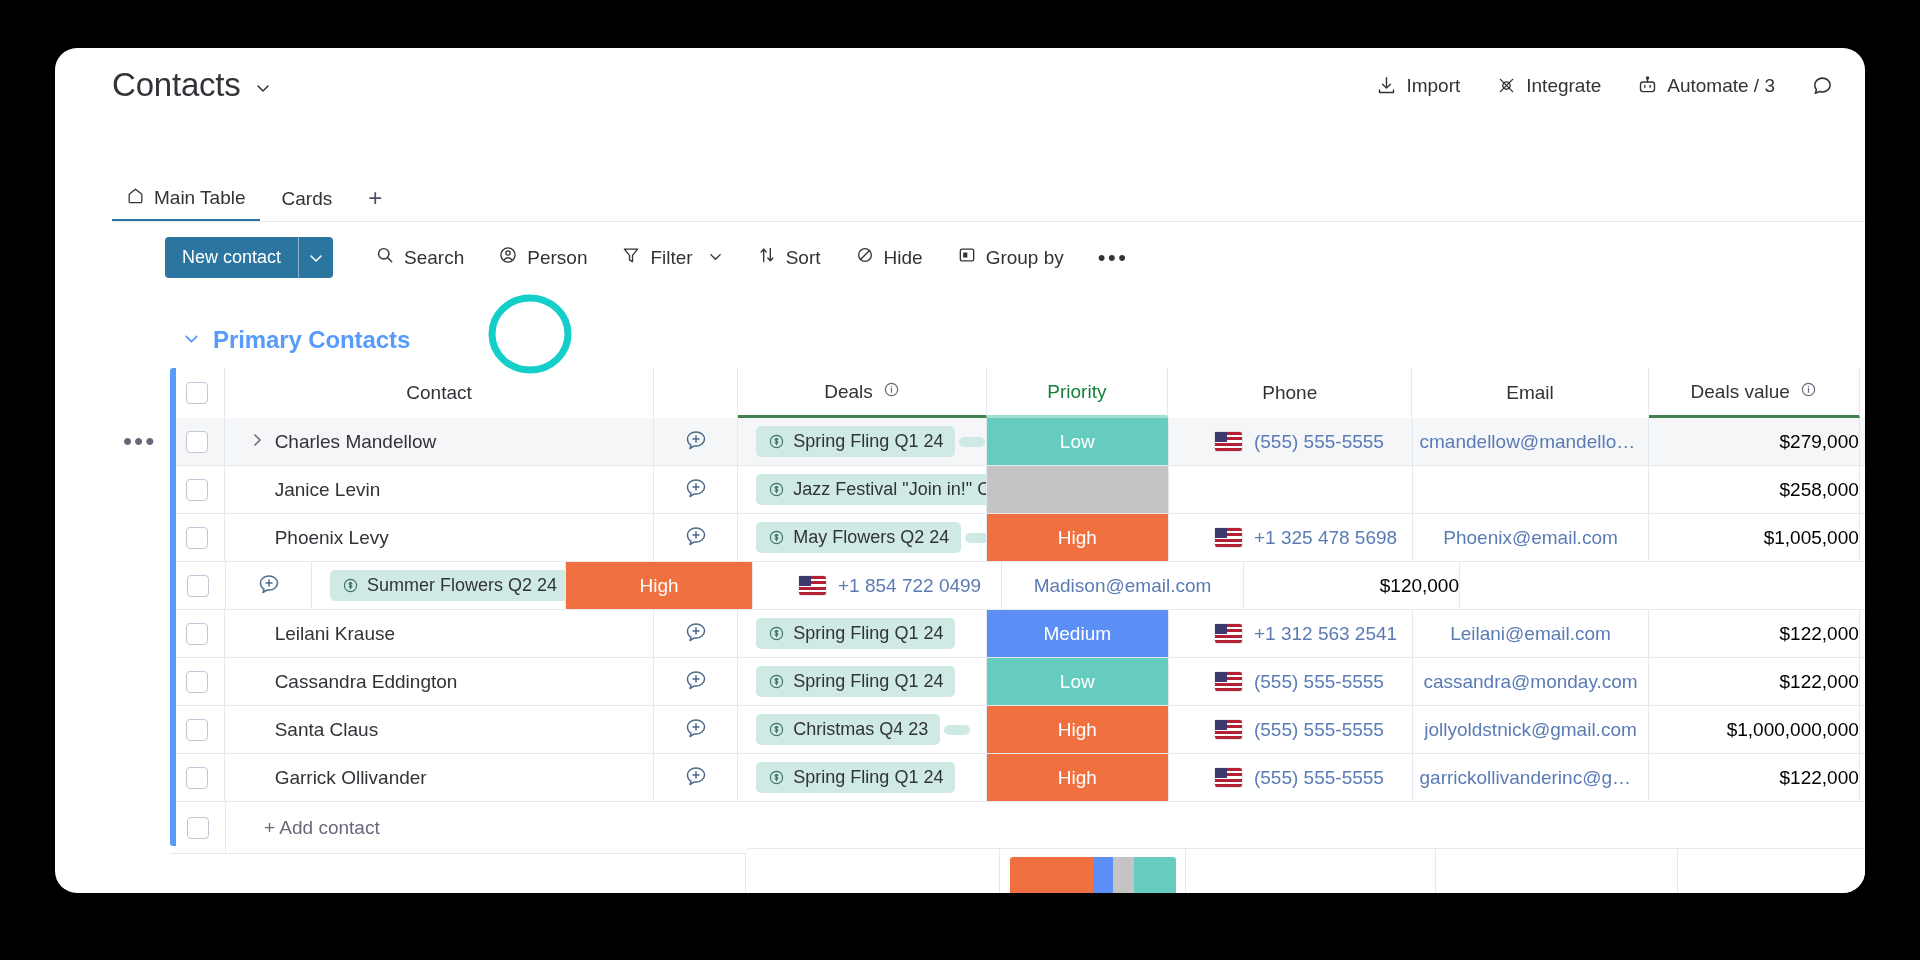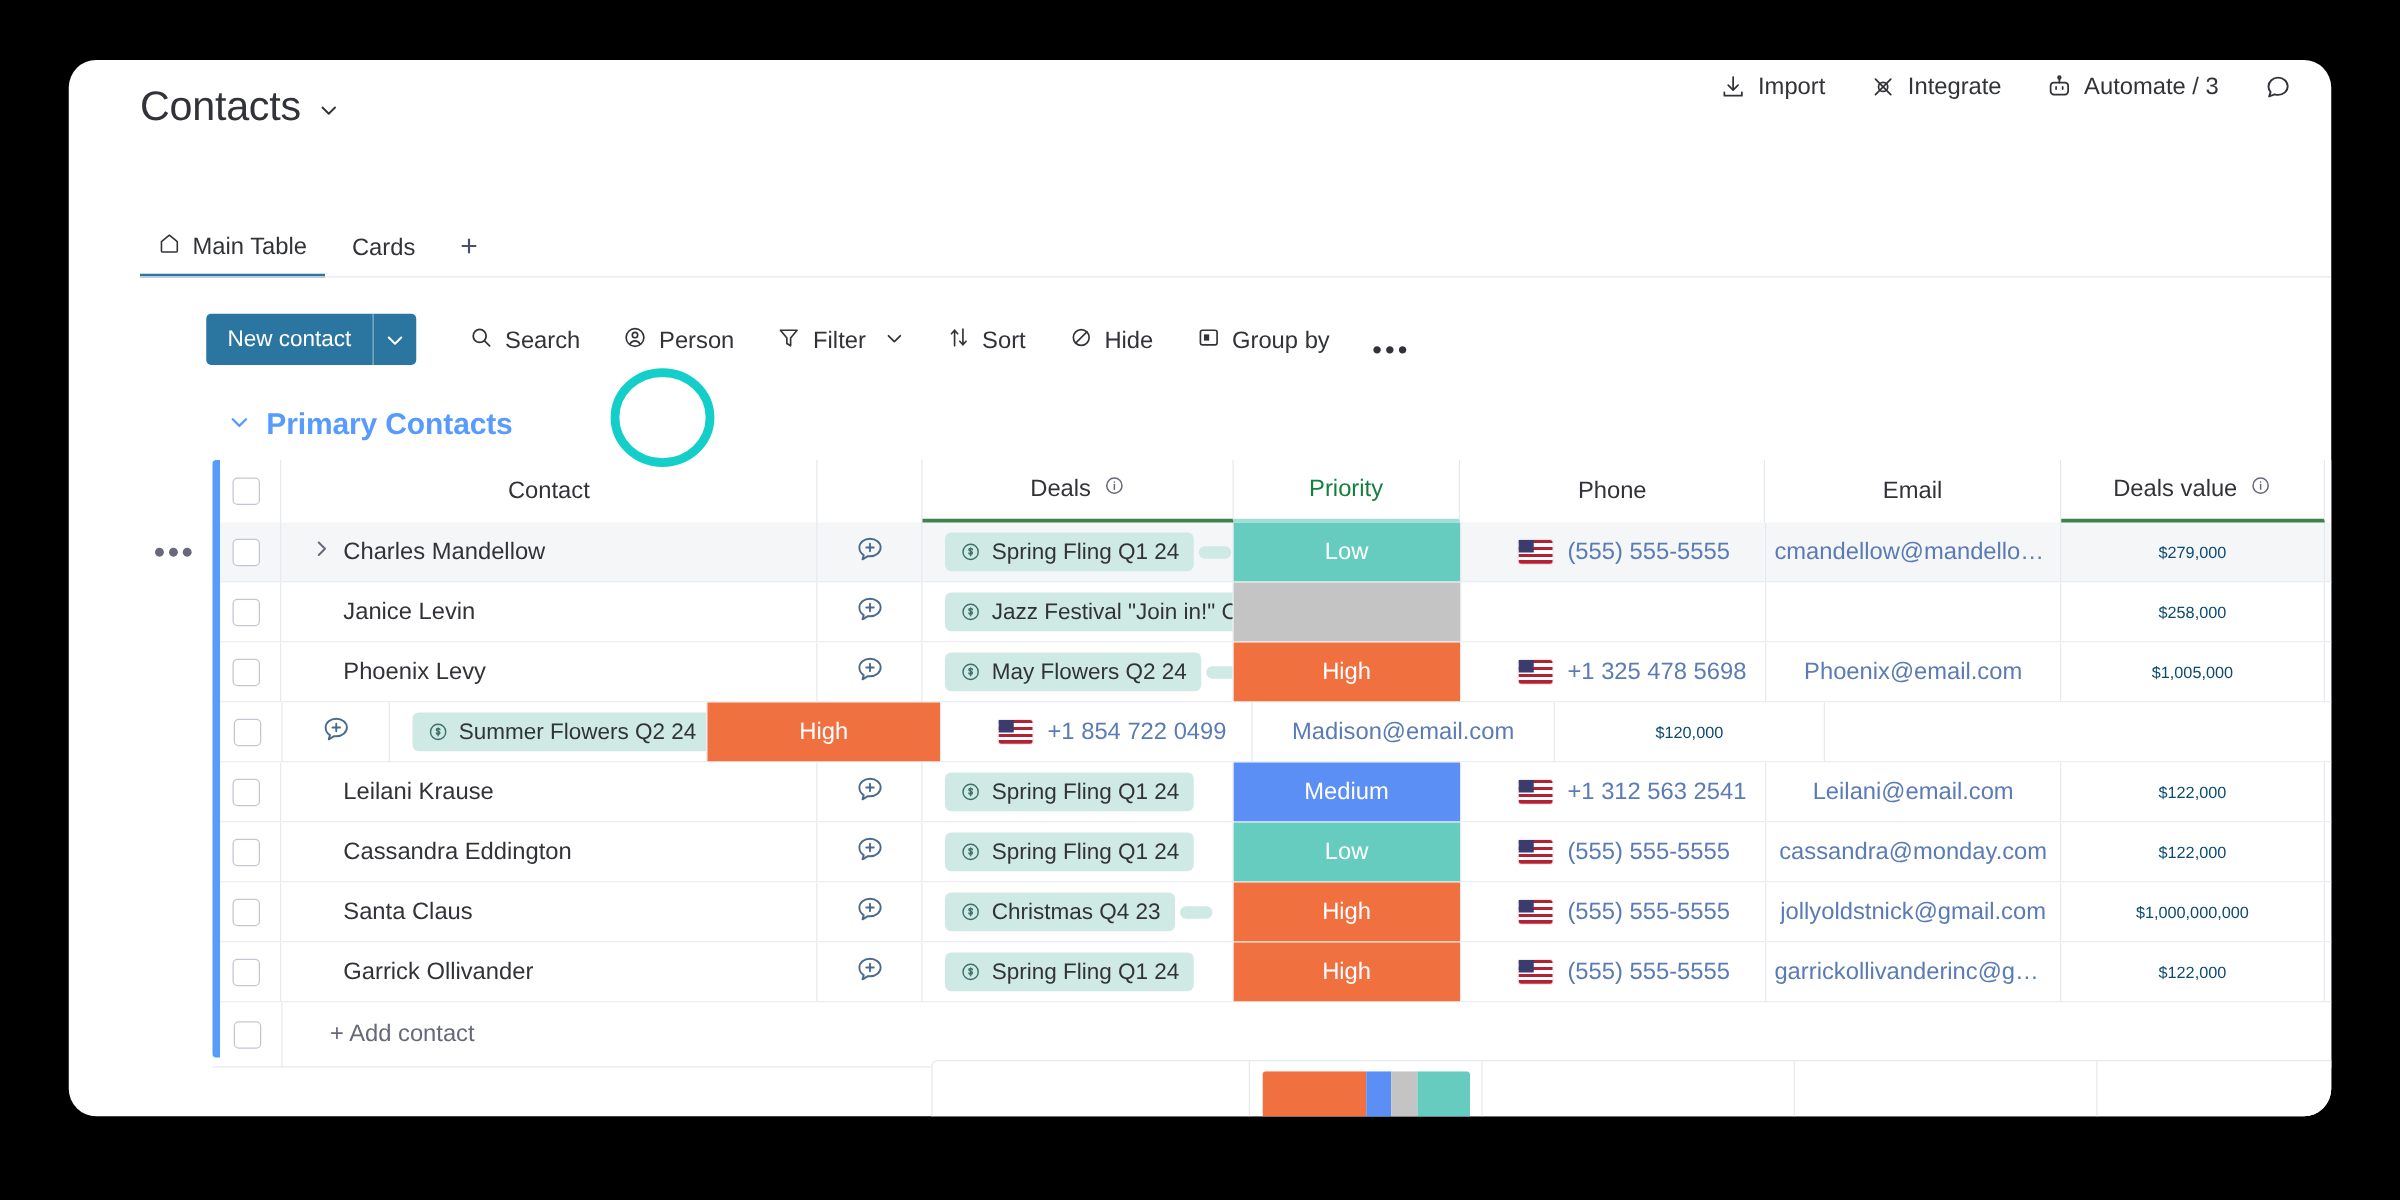--- a/index.html
+++ b/index.html
@@ -30,21 +30,21 @@
     position: absolute; left: 57px; top: 18px;
     display: flex; align-items: center; gap: 14px;
   }
   .board-title {
     font-size: 33px; font-weight: 400; color: #323338; letter-spacing: -0.2px;
   }
   .chev-sm {
     width: 16px; height: 16px; position: relative; top: 3px;
   }
   .topright {
-    position: absolute; right: 28px; top: 6px;
+    position: absolute; right: 28px; top: 22px;
     display: flex; align-items: center; gap: 30px;
   }
   .tr-item {
     display: flex; align-items: center; gap: 9px;
     font-size: 19px; color: #323338; cursor: pointer;
     padding: 4px 3px; border-radius: 4px;
   }
   .tr-item svg { display: block; }
 
   
@@ -68,22 +68,22 @@
     font-size: 24px; color: #4b4e69; padding: 0 14px 12px 14px; cursor: pointer;
     line-height: 1;
   }
   .tabs-rule {
     position: absolute; left: 57px; right: 0; top: 173px;
     height: 1px; background: #e6e9ef;
   }
 
   
   .toolbar {
-    position: absolute; left: 110px; top: 203px;
-    display: flex; align-items: flex-end; gap: 0;
+    position: absolute; left: 110px; top: 189px;
+    display: flex; align-items: center; gap: 0;
   }
   .newbtn {
     display: flex; align-items: stretch; height: 41px;
     background: #2b76a0; border-radius: 4px; overflow: hidden;
     cursor: pointer; margin-right: 30px;
   }
   .newbtn-main {
     display: flex; align-items: center; padding: 0 17px;
     color: #fff; font-size: 18px;
   }
@@ -135,22 +135,22 @@
            border-right: 1px solid #e6e9ef; }
   .c-deals { width: 254px; display: flex; align-items: center; gap: 4px;
              padding-left: 18px; border-right: 1px solid #e6e9ef; overflow: hidden; }
   .c-prio { width: 186px; display: flex; align-items: center; justify-content: center;
             color: #fff; font-size: 19px; }
   .c-phone { width: 250px; display: flex; align-items: center; gap: 12px;
              padding-left: 46px; border-right: 1px solid #e6e9ef;
              border-left: 1px solid #e6e9ef; }
   .c-email { width: 242px; display: flex; align-items: center; justify-content: center;
              border-right: 1px solid #e6e9ef; overflow: hidden; }
-  .c-val { width: 216px; display: flex; align-items: center; justify-content: center;
-           border-right: 1px solid #e6e9ef; font-size: 13px; color: #0c4a6e; }
+  .c-val { width: 216px; display: flex; align-items: center; justify-content: flex-end;
+           border-right: 1px solid #e6e9ef; font-size: 19px; color: #000000; }
   .c-plus { width: 72px; display: flex; align-items: center; justify-content: center; }
 
   .hcell { font-size: 19px; color: #323338; display: flex; align-items: center;
            justify-content: center; gap: 10px; position: relative; }
   .head .c-name, .head .c-upd, .head .c-deals, .head .c-prio,
   .head .c-phone, .head .c-email, .head .c-val {
     justify-content: center; gap: 10px; padding-left: 0;
     border-right: 1px solid #e6e9ef; border-left: none;
   }
   .head .c-name { border-left: none; }

